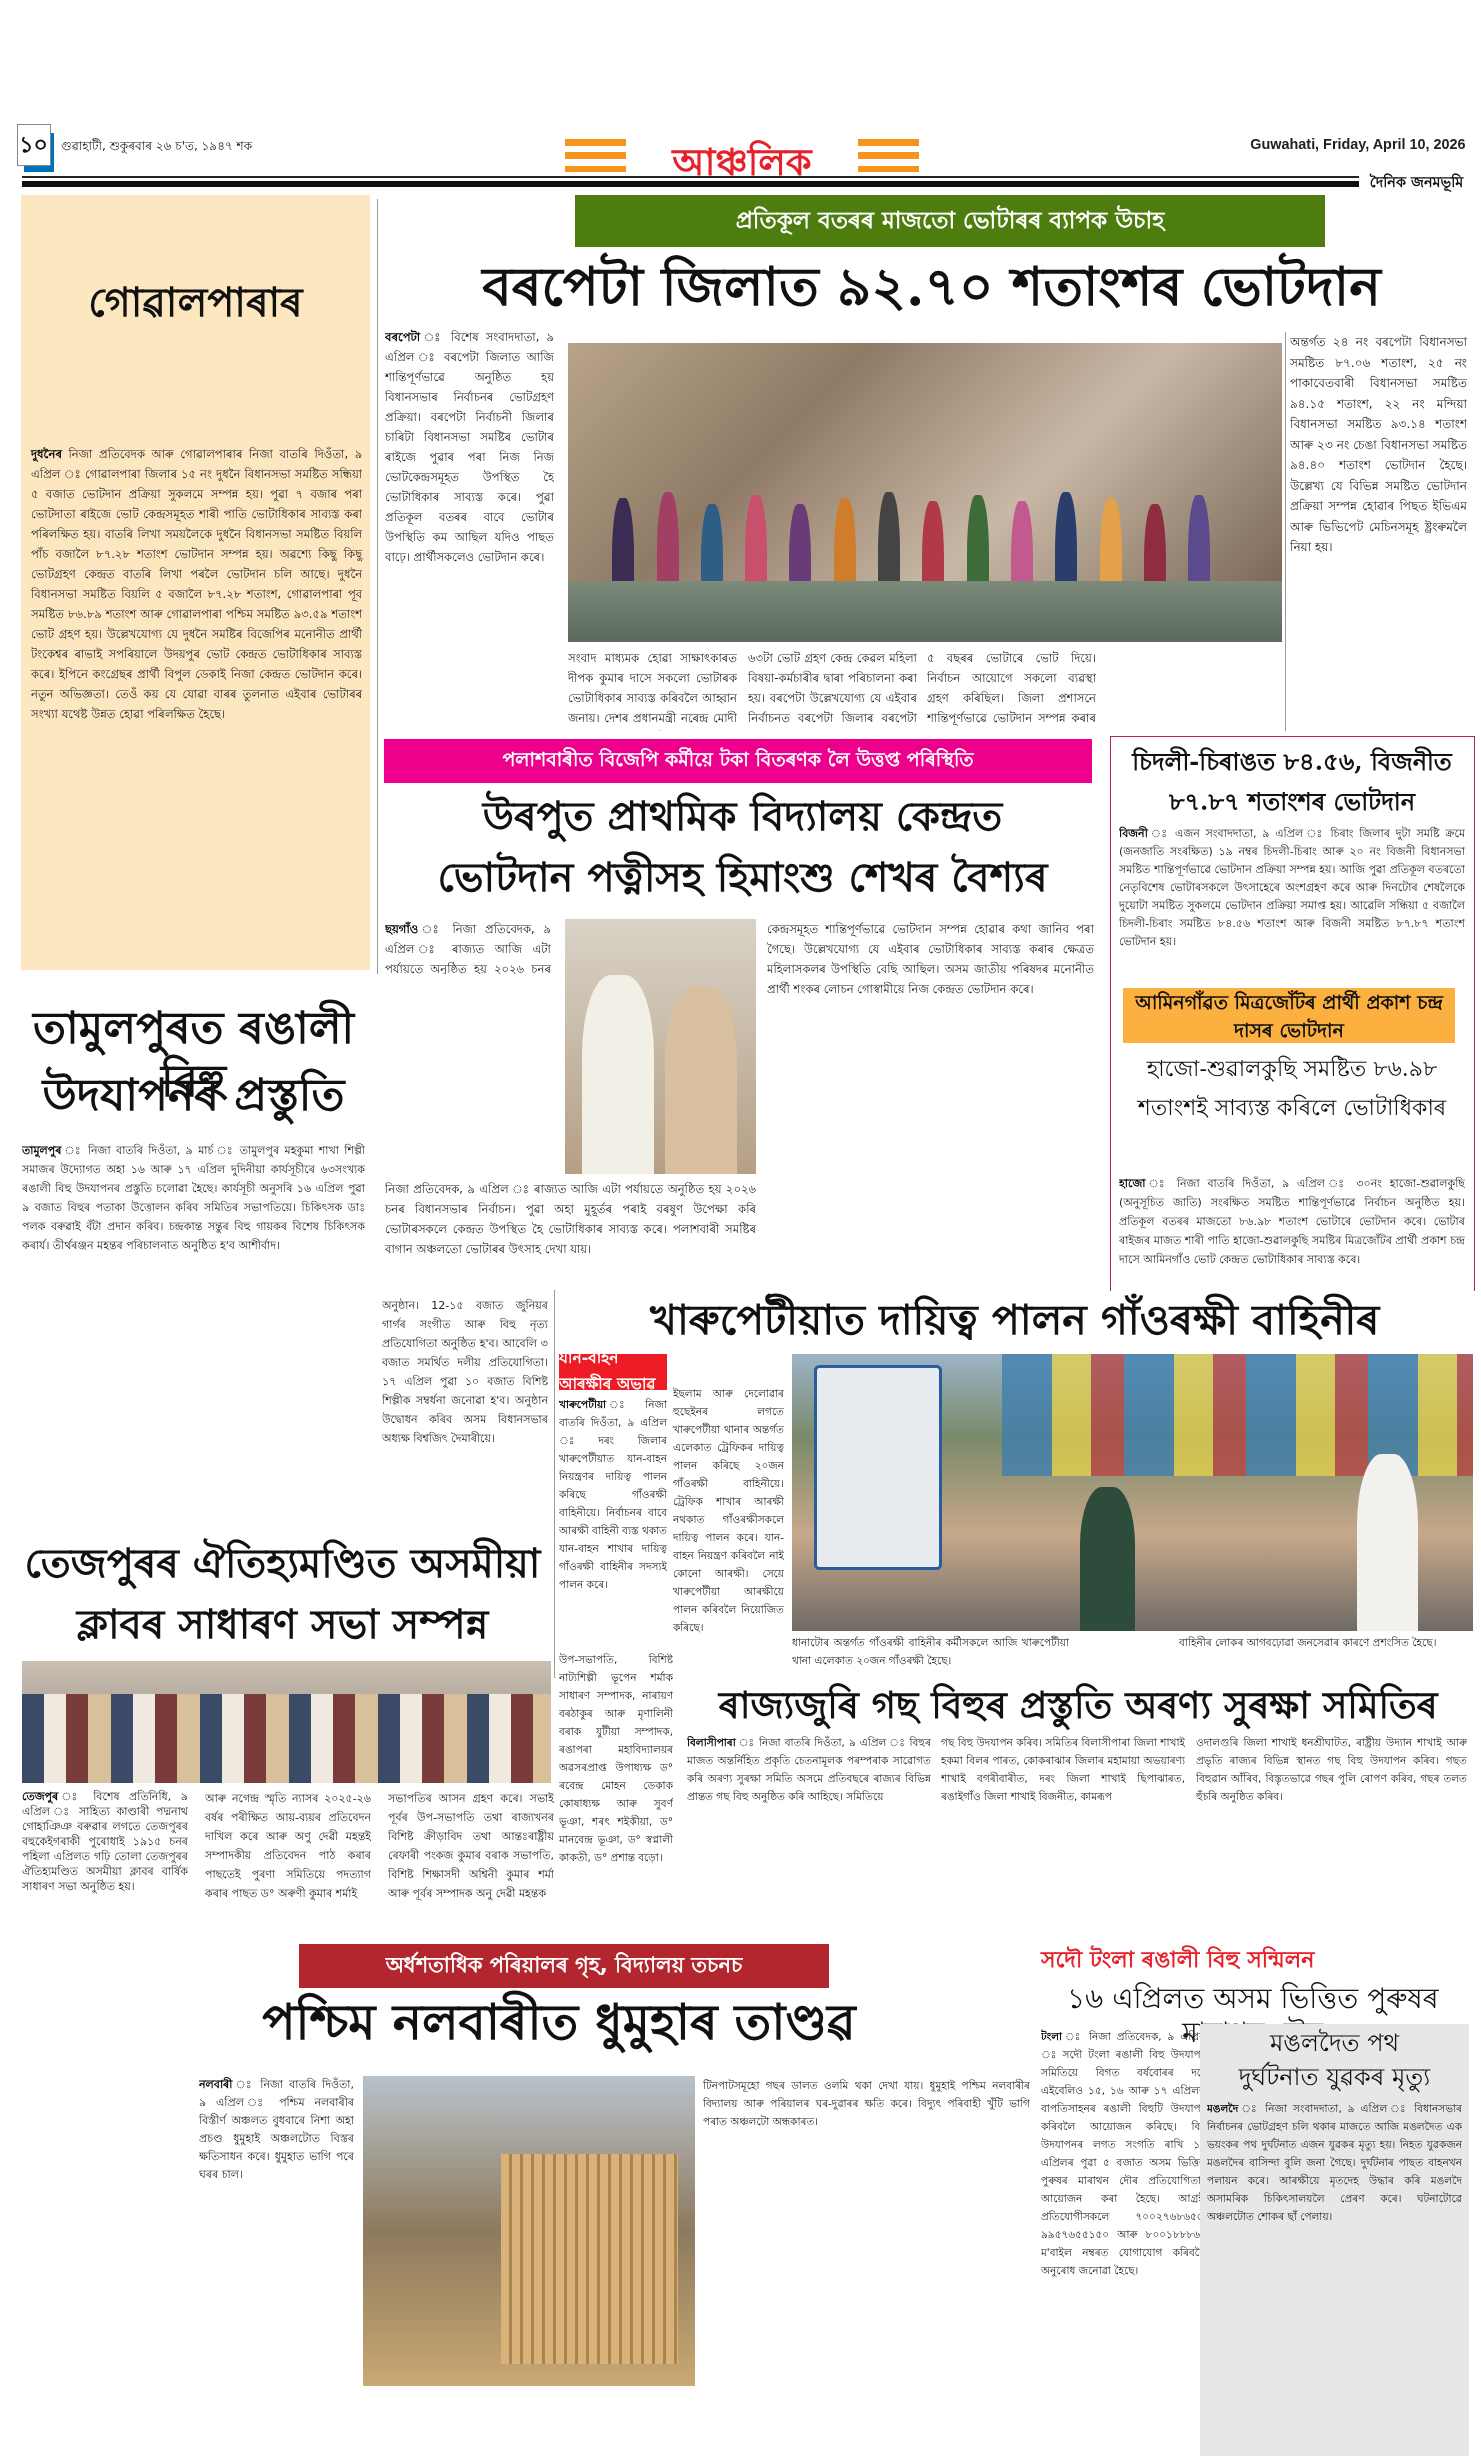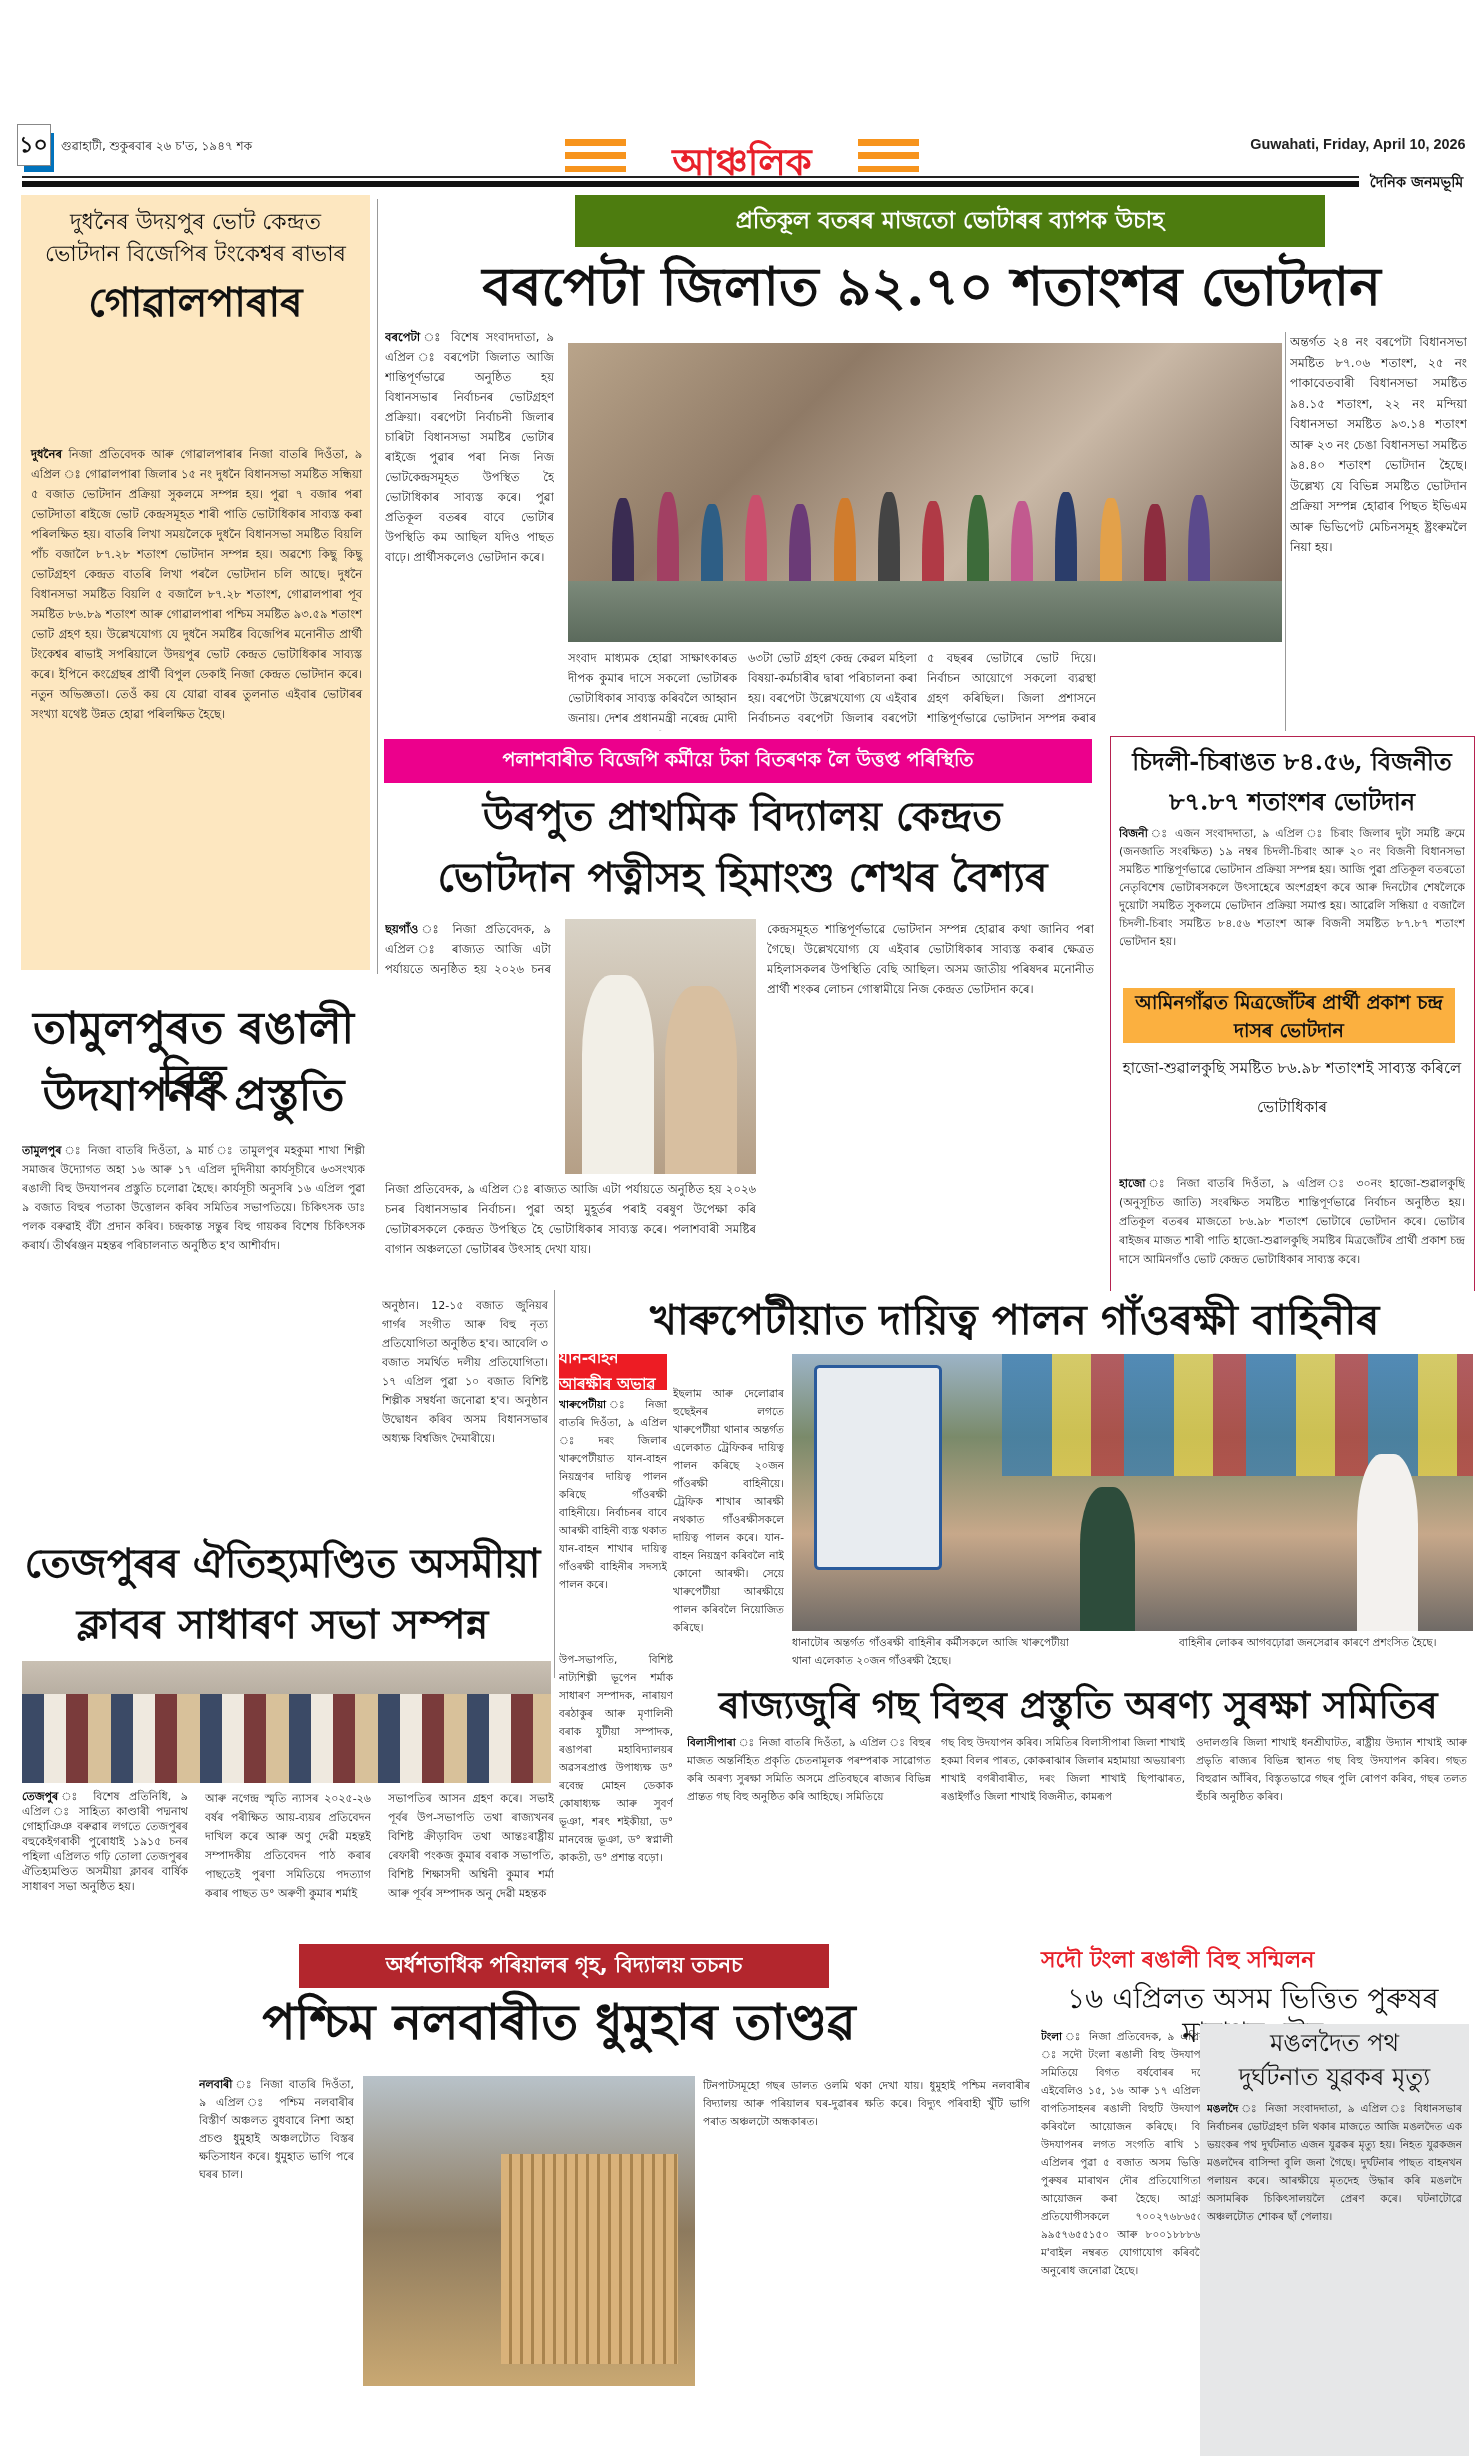--- a/index.html
+++ b/index.html
@@ -27,21 +27,20 @@
   <div class="abs" style="right:0;top:12px;width:61px;height:33px;background:repeating-linear-gradient(#f7941d 0 6.6px,#fff 6.6px 13.3px);"></div>
   <div class="abs" style="left:66px;right:66px;top:5.5px;text-align:center;color:#e8202a;font-family:'DejaVu Serif',serif;font-weight:bold;font-size:37px;">আঞ্চলিক</div>
 </div>
 
 <div class="abs" style="right:15.5px;top:136px;font-family:'Liberation Sans',sans-serif;font-weight:bold;font-size:14.4px;color:#222;">Guwahati, Friday, April 10, 2026</div>
 <div class="rule-thin" style="left:22px;right:122px;top:176px;"></div>
 <div class="rule-thick" style="left:22px;right:122px;top:181px;"></div>
 <div class="abs" style="right:17.7px;top:171px;font-family:'DejaVu Serif',serif;font-weight:bold;font-size:14.4px;">দৈনিক জনমভূমি</div>
 
 <div class="abs" style="left:21px;top:195px;width:349px;height:775px;background:#fde7c0;">
-  <div class="hl" style="position:absolute;left:11px;right:11px;top:11px;font-size:22px;font-weight:normal;line-height:32px;">দুধনৈৰ উদয়পুৰ ভোট কেন্দ্ৰত ভোটদান বিজেপিৰ টংকেশ্বৰ ৰাভাৰ</div>
   <div class="hl" style="position:absolute;left:0;right:0;top:83px;font-size:40px;">গোৱালপাৰাৰ</div>
   <div class="body-text" style="position:absolute;left:10px;right:7.8px;top:249px;font-size:11.6px;line-height:20px;">
     <b>দুধনৈৰ</b>
     <span>নিজা প্ৰতিবেদক আৰু গোৱালপাৰাৰ নিজা বাতৰি দিওঁতা, ৯ এপ্ৰিল ঃ গোৱালপাৰা জিলাৰ ১৫ নং দুধনৈ বিধানসভা সমষ্টিত সন্ধিয়া ৫ বজাত ভোটদান প্ৰক্ৰিয়া সুকলমে সম্পন্ন হয়। পুৱা ৭ বজাৰ পৰা ভোটদাতা ৰাইজে ভোট কেন্দ্ৰসমূহত শাৰী পাতি ভোটাধিকাৰ সাব্যস্ত কৰা পৰিলক্ষিত হয়। বাতৰি লিখা সময়লৈকে দুধনৈ বিধানসভা সমষ্টিত বিয়লি পাঁচ বজালৈ ৮৭.২৮ শতাংশ ভোটদান সম্পন্ন হয়। অৱশ্যে কিছু কিছু ভোটগ্ৰহণ কেন্দ্ৰত বাতৰি লিখা পৰলৈ ভোটদান চলি আছে। দুধনৈ বিধানসভা সমষ্টিত বিয়লি ৫ বজালৈ ৮৭.২৮ শতাংশ, গোৱালপাৰা পূব সমষ্টিত ৮৬.৮৯ শতাংশ আৰু গোৱালপাৰা পশ্চিম সমষ্টিত ৯৩.৫৯ শতাংশ ভোট গ্ৰহণ হয়। উল্লেখযোগ্য যে দুধনৈ সমষ্টিৰ বিজেপিৰ মনোনীত প্ৰাৰ্থী টংকেশ্বৰ ৰাভাই সপৰিয়ালে উদয়পুৰ ভোট কেন্দ্ৰত ভোটাধিকাৰ সাব্যস্ত কৰে। ইপিনে কংগ্ৰেছৰ প্ৰাৰ্থী বিপুল ডেকাই নিজা কেন্দ্ৰত ভোটদান কৰে। নতুন অভিজ্ঞতা। তেওঁ কয় যে যোৱা বাৰৰ তুলনাত এইবাৰ ভোটাৰৰ সংখ্যা যথেষ্ট উন্নত হোৱা পৰিলক্ষিত হৈছে।</span>
   </div>
 </div>
 
 <div class="abs banner" style="left:575px;top:195px;width:750px;height:52px;background:#4d7c0f;font-size:23px;">প্ৰতিকূল বতৰৰ মাজতো ভোটাৰৰ ব্যাপক উচাহ</div>
 <div class="abs hl" style="left:382px;right:0;top:255px;font-size:53px;">বৰপেটা জিলাত ৯২.৭০ শতাংশৰ ভোটদান</div>
 
@@ -83,21 +82,21 @@
 <div class="abs body-text" style="left:767px;top:919px;width:327px;height:360px;overflow:hidden;font-size:11.6px;line-height:20px;">কেন্দ্ৰসমূহত শান্তিপূৰ্ণভাৱে ভোটদান সম্পন্ন হোৱাৰ কথা জানিব পৰা গৈছে। উল্লেখযোগ্য যে এইবাৰ ভোটাধিকাৰ সাব্যস্ত কৰাৰ ক্ষেত্ৰত মহিলাসকলৰ উপস্থিতি বেছি আছিল। অসম জাতীয় পৰিষদৰ মনোনীত প্ৰাৰ্থী শংকৰ লোচন গোস্বামীয়ে নিজ কেন্দ্ৰত ভোটদান কৰে।</div>
 <div class="abs body-text" style="left:385px;top:1179px;width:371px;height:105px;overflow:hidden;font-size:11.6px;line-height:20px;">নিজা প্ৰতিবেদক, ৯ এপ্ৰিল ঃ ৰাজ্যত আজি এটা পৰ্যায়তে অনুষ্ঠিত হয় ২০২৬ চনৰ বিধানসভাৰ নিৰ্বাচন। পুৱা অহা মুহূৰ্তৰ পৰাই বৰষুণ উপেক্ষা কৰি ভোটাৰসকলে কেন্দ্ৰত উপস্থিত হৈ ভোটাধিকাৰ সাব্যস্ত কৰে। পলাশবাৰী সমষ্টিৰ বাগান অঞ্চলতো ভোটাৰৰ উৎসাহ দেখা যায়।</div>
 
 <div class="abs" style="left:1110px;top:736px;width:363px;height:554px;border:1.7px solid #b5224f;border-bottom:none;"></div>
 <div class="abs hl" style="left:1119px;width:346px;top:742px;font-size:24px;line-height:40px;">চিদলী-চিৰাঙত ৮৪.৫৬, বিজনীত ৮৭.৮৭ শতাংশৰ ভোটদান</div>
 <div class="abs body-text" style="left:1119px;top:825px;width:346px;height:155px;overflow:hidden;font-size:11px;line-height:18px;">
   <b>বিজনী</b> ঃ <span>এজন সংবাদদাতা, ৯ এপ্ৰিল ঃ চিৰাং জিলাৰ দুটা সমষ্টি ক্ৰমে (জনজাতি সংৰক্ষিত) ১৯ নম্বৰ চিদলী-চিৰাং আৰু ২০ নং বিজনী বিধানসভা সমষ্টিত শান্তিপূৰ্ণভাৱে ভোটদান প্ৰক্ৰিয়া সম্পন্ন হয়। আজি পুৱা প্ৰতিকূল বতৰতো নেতৃবিশেষ ভোটাৰসকলে উৎসাহেৰে অংশগ্ৰহণ কৰে আৰু দিনটোৰ শেষলৈকে দুয়োটা সমষ্টিত সুকলমে ভোটদান প্ৰক্ৰিয়া সমাপ্ত হয়। আৱেলি সন্ধিয়া ৫ বজালৈ চিদলী-চিৰাং সমষ্টিত ৮৪.৫৬ শতাংশ আৰু বিজনী সমষ্টিত ৮৭.৮৭ শতাংশ ভোটদান হয়।</span>
 </div>
 
 <div class="abs hl" style="left:1123px;top:988px;width:332px;height:55px;background:#fbb040;font-size:19px;line-height:28px;">আমিনগাঁৱত মিত্ৰজোঁটৰ প্ৰাৰ্থী প্ৰকাশ চন্দ্ৰ দাসৰ ভোটদান</div>
-<div class="abs hl" style="left:1119px;width:346px;top:1049px;font-size:15px;line-height:39px;font-weight:normal;">হাজো-শুৱালকুছি সমষ্টিত ৮৬.৯৮ শতাংশই সাব্যস্ত কৰিলে ভোটাধিকাৰ</div>
+<div class="abs hl" style="left:1119px;width:346px;top:1049px;font-size:22px;line-height:39px;font-weight:normal;">হাজো-শুৱালকুছি সমষ্টিত ৮৬.৯৮ শতাংশই সাব্যস্ত কৰিলে ভোটাধিকাৰ</div>
 <div class="abs body-text" style="left:1119px;top:1174px;width:346px;height:111px;overflow:hidden;font-size:11px;line-height:19px;">
   <b>হাজো</b> ঃ <span>নিজা বাতৰি দিওঁতা, ৯ এপ্ৰিল ঃ ৩০নং হাজো-শুৱালকুছি (অনুসূচিত জাতি) সংৰক্ষিত সমষ্টিত শান্তিপূৰ্ণভাৱে নিৰ্বাচন অনুষ্ঠিত হয়। প্ৰতিকূল বতৰৰ মাজতো ৮৬.৯৮ শতাংশ ভোটাৰে ভোটদান কৰে। ভোটাৰ ৰাইজৰ মাজত শাৰী পাতি হাজো-শুৱালকুছি সমষ্টিৰ মিত্ৰজোঁটৰ প্ৰাৰ্থী প্ৰকাশ চন্দ্ৰ দাসে আমিনগাঁও ভোট কেন্দ্ৰত ভোটাধিকাৰ সাব্যস্ত কৰে।</span>
 </div>
 
 <div class="abs hl" style="left:11px;width:365px;top:1002px;font-size:44px;">তামুলপুৰত ৰঙালী বিহু</div>
 <div class="abs hl" style="left:11px;width:365px;top:1069px;font-size:44px;">উদযাপনৰ প্ৰস্তুতি</div>
 <div class="abs body-text" style="left:22px;top:1141px;width:343px;height:365px;overflow:hidden;font-size:11px;line-height:19px;">
   <b>তামুলপুৰ</b> ঃ <span>নিজা বাতৰি দিওঁতা, ৯ মাৰ্চ ঃ তামুলপুৰ মহকুমা শাখা শিল্পী সমাজৰ উদ্যোগত অহা ১৬ আৰু ১৭ এপ্ৰিল দুদিনীয়া কাৰ্যসূচীৰে ৬৩সংখ্যক ৰঙালী বিহু উদযাপনৰ প্ৰস্তুতি চলোৱা হৈছে। কাৰ্যসূচী অনুসৰি ১৬ এপ্ৰিল পুৱা ৯ বজাত বিহুৰ পতাকা উত্তোলন কৰিব সমিতিৰ সভাপতিয়ে। চিকিৎসক ডাঃ পলক বৰুৱাই বঁটা প্ৰদান কৰিব। চন্দ্ৰকান্ত সন্তুৰ বিহু গায়কৰ বিশেষ চিকিৎসক কৰাৰ্য। তীৰ্থৰঞ্জন মহন্তৰ পৰিচালনাত অনুষ্ঠিত হ'ব আশীৰ্বাদ।</span>
 </div>
 <div class="abs body-text" style="left:382px;top:1296px;width:166px;height:210px;overflow:hidden;font-size:11px;line-height:19px;">অনুষ্ঠান। 12-১৫ বজাত জুনিয়ৰ গাৰ্গৰ সংগীত আৰু বিহু নৃত্য প্ৰতিযোগিতা অনুষ্ঠিত হ'ব। আবেলি ৩ বজাত সমৰ্থিত দলীয় প্ৰতিযোগিতা। ১৭ এপ্ৰিল পুৱা ১০ বজাত বিশিষ্ট শিল্পীক সম্বৰ্ধনা জনোৱা হ'ব। অনুষ্ঠান উদ্বোধন কৰিব অসম বিধানসভাৰ অধ্যক্ষ বিশ্বজিৎ দৈমাৰীয়ে।</div>

